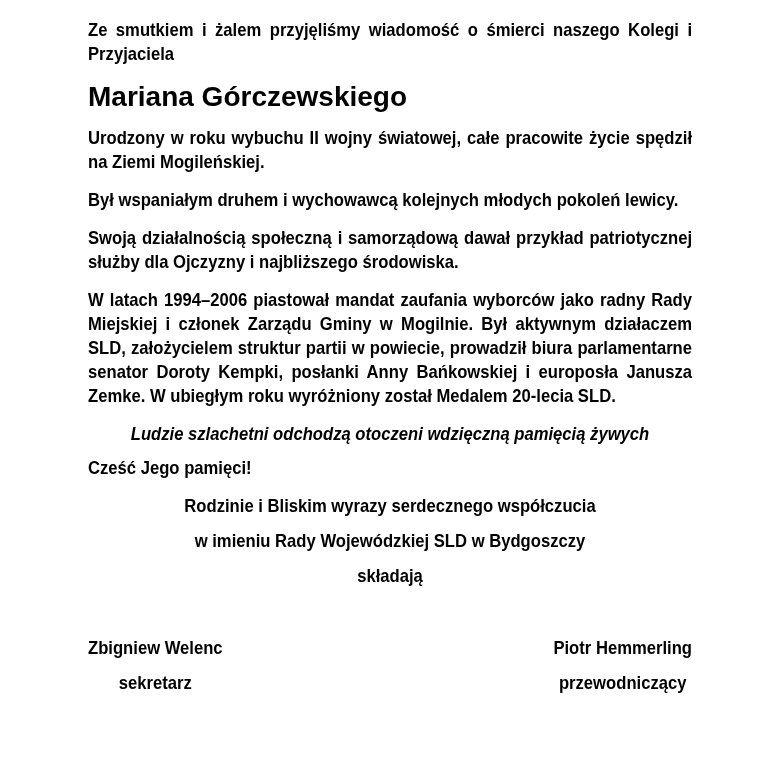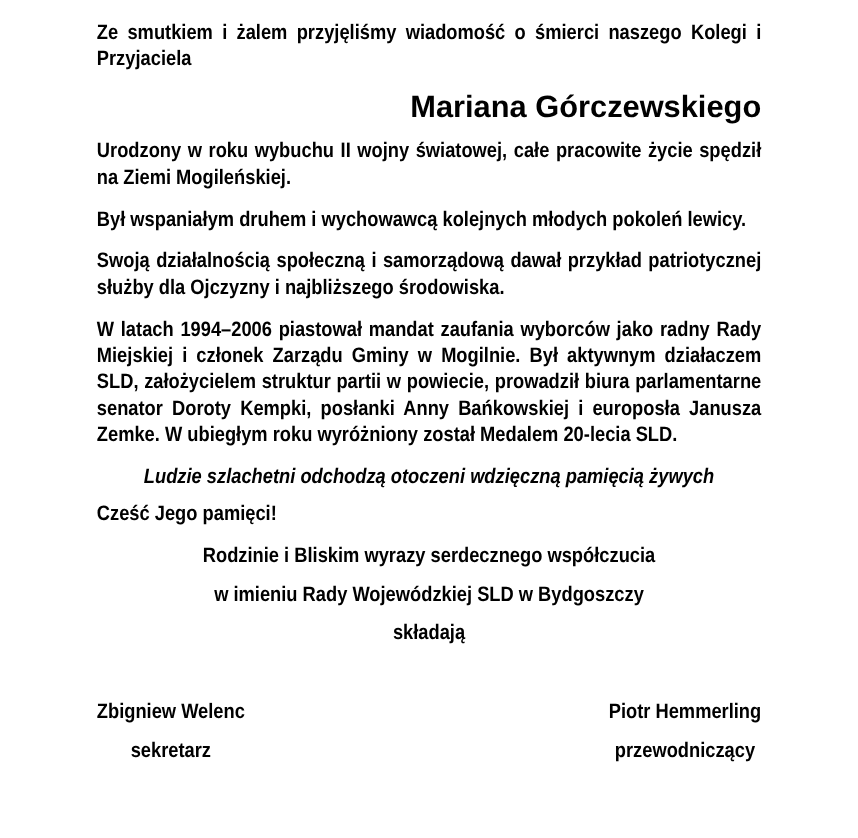--- a/index.html
+++ b/index.html
@@ -31,21 +31,21 @@
   .body-text {
     font-size: 19px;
     line-height: 24px;
     text-align: justify;
     margin-bottom: 14px;
   }
   .deceased-name {
     font-size: 28px;
     line-height: 34px;
     font-weight: bold;
-    text-align: right;
+    text-align: left;
     margin: 0 0 12px 0;
   }
   .epitaph {
     font-size: 19px;
     line-height: 24px;
     font-style: italic;
     text-align: center;
     margin-top: 7px;
     margin-bottom: 10px;
   }

